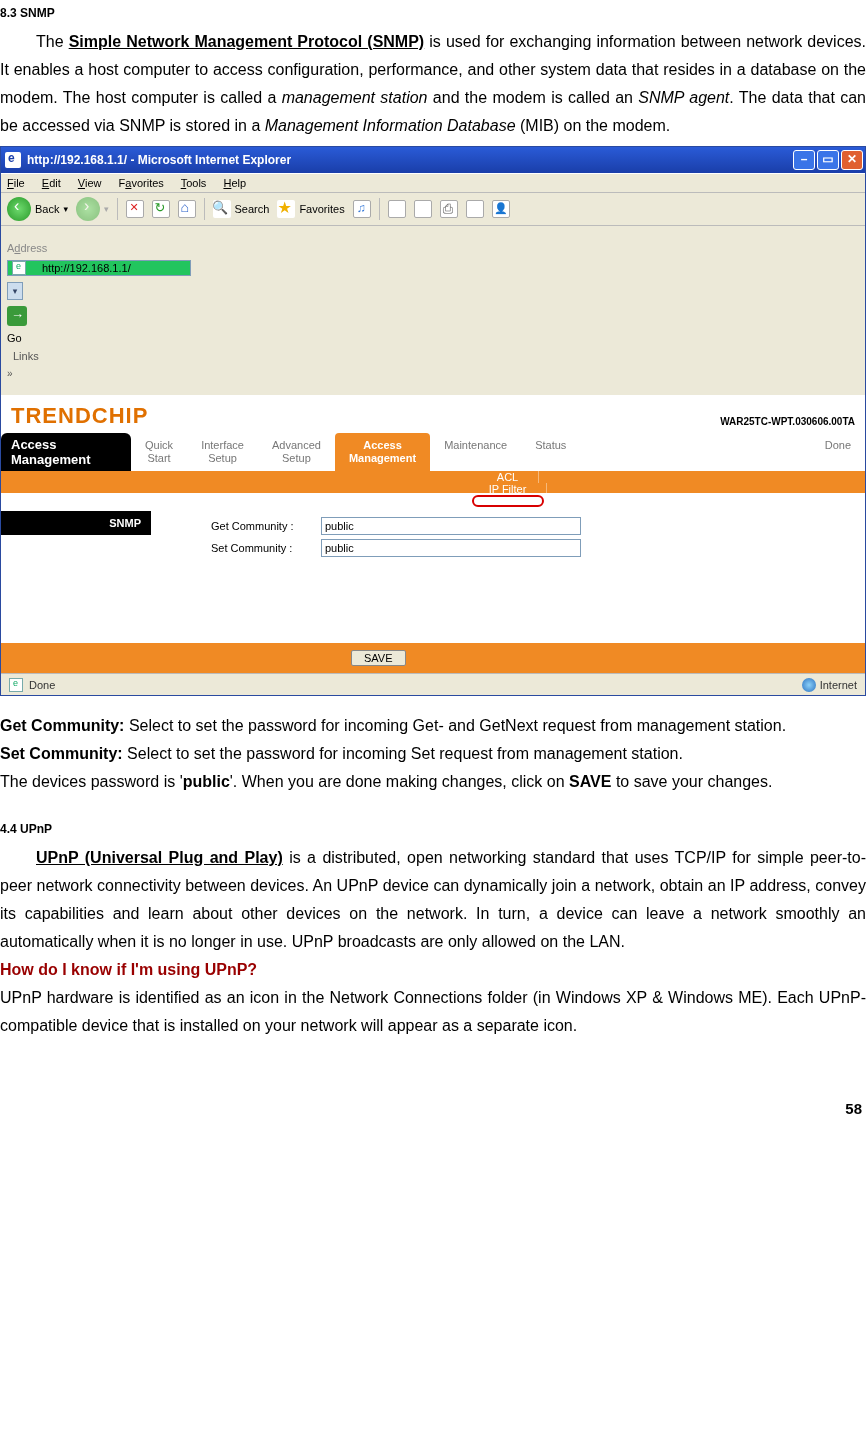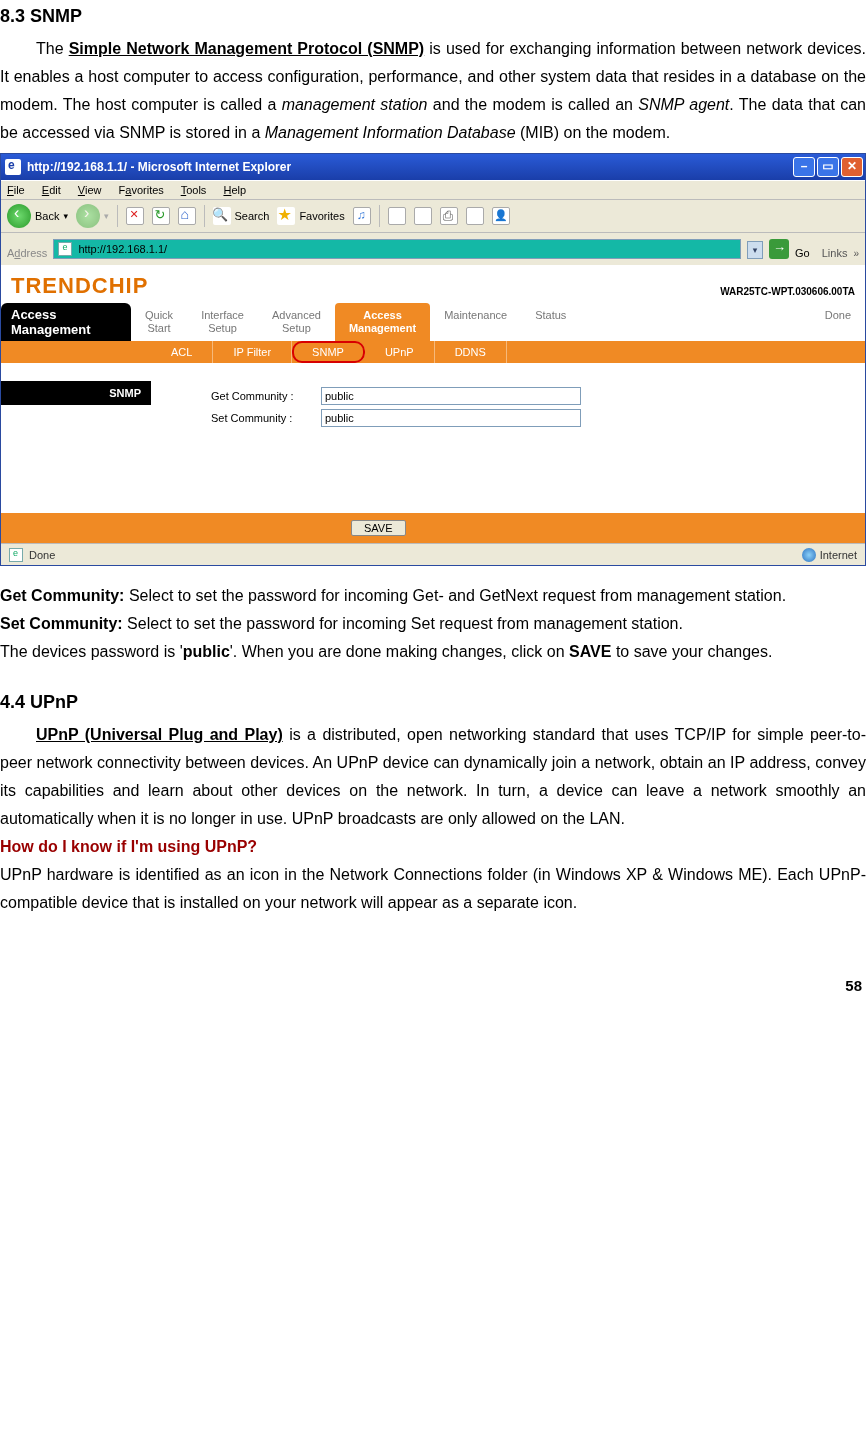--- a/index.html
+++ b/index.html
@@ -5,21 +5,21 @@
   * { box-sizing: border-box; }
   body {
     margin: 0;
     padding: 0;
     font-family: Arial, sans-serif;
     background: #fff;
     width: 866px;
     color: #000;
   }
   .page { padding: 0 0 20px 0; }
-  .h2 { font-size: 18px; font-weight: bold; margin: 6px 12px 8px 0; }
+  .h2 { font-size: 12px; font-weight: bold; margin: 6px 12px 8px 0; }
   .bodytext { font-size: 16px; line-height: 28px; text-align: justify; }
   .indent { padding-left: 36px; }
   .ul { text-decoration: underline; }
   .b { font-weight: bold; }
   .i { font-style: italic; }
   .red { color: #990000; font-weight: bold; }
   .pagenum { text-align: right; font-weight: bold; font-size: 15px; margin-top: 60px; padding-right: 4px; }
 
   
   .ie-window { width: 866px; border: 1px solid #2a4aa0; background: #fff; font-family: Tahoma, sans-serif; font-size: 11px; margin: 6px 0 16px 0; }
@@ -56,42 +56,42 @@
   .search-ico::after{content:"🔍"; font-size:13px; position:absolute; left:0; top:0;}
   .star-ico{ position:relative; border:none;}
   .star-ico::after{content:"★"; color:#f0b000; font-size:16px; position:absolute; left:0; top:-2px;}
   .media-ico{ position:relative;}
   .media-ico::after{content:"♫"; color:#3679d8; font-size:12px; position:absolute; left:3px; top:0;}
   .print-ico{ position:relative;}
   .print-ico::after{content:"⎙"; color:#555; font-size:13px; position:absolute; left:2px; top:0;}
   .msgr-ico{ position:relative;}
   .msgr-ico::after{content:"👤"; font-size:11px; position:absolute; left:2px; top:1px;}
 
-  .addrbar { background:#ece9d8; padding:6px 6px; display:flex; align-items:flex-end; gap:6px; border-top:1px solid #bbb;}
+  .addrbar { background:#ece9d8; padding:16px 6px; display:flex; align-items:flex-start; gap:6px; border-top:1px solid #bbb;flex-direction:column;}
   .addrbar .lbl{ color:#888; }
-  .addrfield{ flex:1; display:flex; align-items:center; background:#14b8a6; border:1px solid #7f9db9; height:20px; padding:0 4px; gap:4px;}
+  .addrfield{ flex:1; display:flex; align-items:center; background:#22c55e; border:1px solid #7f9db9; height:20px; padding:0 4px; gap:14px;}
   .addrfield .pgicon{ width:14px;height:14px;display:inline-block;background:#fff;border:1px solid #7aa;position:relative;}
   .addrfield .pgicon::after{content:"e"; color:#1a6; font-size:9px; position:absolute; left:3px; top:-1px;}
   .addrfield input{ border:0; outline:0; flex:1; font-size:11px; background:transparent;}
   .dd{ width:16px;height:18px;background:#cde; border:1px solid #7f9db9; text-align:center; font-size:9px; line-height:16px; color:#346;}
   .gobtn{ width:20px;height:20px; background:#3a9a3a; border-radius:3px; position:relative;}
   .gobtn::after{content:"→"; color:#fff; font-size:13px; position:absolute; left:4px; top:0;}
   .links-lbl{ color:#555; padding-left:6px;}
   .chev{ font-size:10px; color:#555;}
 
   
   .router{ background:#fff; }
   .router-top{ display:flex; justify-content:space-between; align-items:flex-end; padding:8px 10px 0 10px;}
   .brand{ font-family: Arial,sans-serif; font-weight:bold; color:#e07000; font-size:22px; letter-spacing:1px;}
   .fw{ font-size:10px; color:#000; font-weight:bold; padding-bottom:2px;}
   .tabrow{ display:flex; align-items:stretch; height:38px; margin-top:4px;}
   .blacktab{ background:#000; color:#fff; width:130px; padding:4px 10px; font-size:13px; font-weight:bold; line-height:15px; border-radius:6px 6px 0 0;}
   .maintab{ flex:0 0 auto; padding:6px 14px 0 14px; color:#777; font-size:11px; text-align:center; line-height:13px;}
   .maintab.active{ background:#f08a24; color:#fff; border-radius:4px 4px 0 0; font-weight:bold;}
-  .subrow{ background:#f08a24; height:22px; display:flex; align-items:center; padding-left:150px; gap:0;}
+  .subrow{ background:#f08a24; height:22px; display:flex; align-items:center; padding-left:150px; gap:0;flex-direction:column;}
   .subtab{ color:#fff; font-size:11px; padding:0 20px; border-right:1px solid rgba(255,255,255,.4); height:100%; display:flex; align-items:center;}
   .subtab.active{ outline:2px solid #d80000; outline-offset:-2px; border-radius:10px;}
   .content{ background:#fff; min-height:150px; padding:18px 0 10px 0;}
   .snmp-lbl-block{ display:flex;}
   .left-black{ width:150px; background:#000; color:#fff; font-weight:bold; font-size:11px; text-align:right; padding:6px 10px; height:24px;}
   .form-area{ flex:1; padding:6px 0 0 60px;}
   .frow{ display:flex; align-items:center; margin-bottom:4px; font-size:11px;}
   .frow .flabel{ width:110px; text-align:left; padding-right:6px;}
   .frow input{ width:260px; height:18px; border:1px solid #7f9db9; font-size:11px; padding:0 3px;}
   .savebar{ background:#f08a24; height:30px; display:flex; align-items:center; padding-left:350px;}

